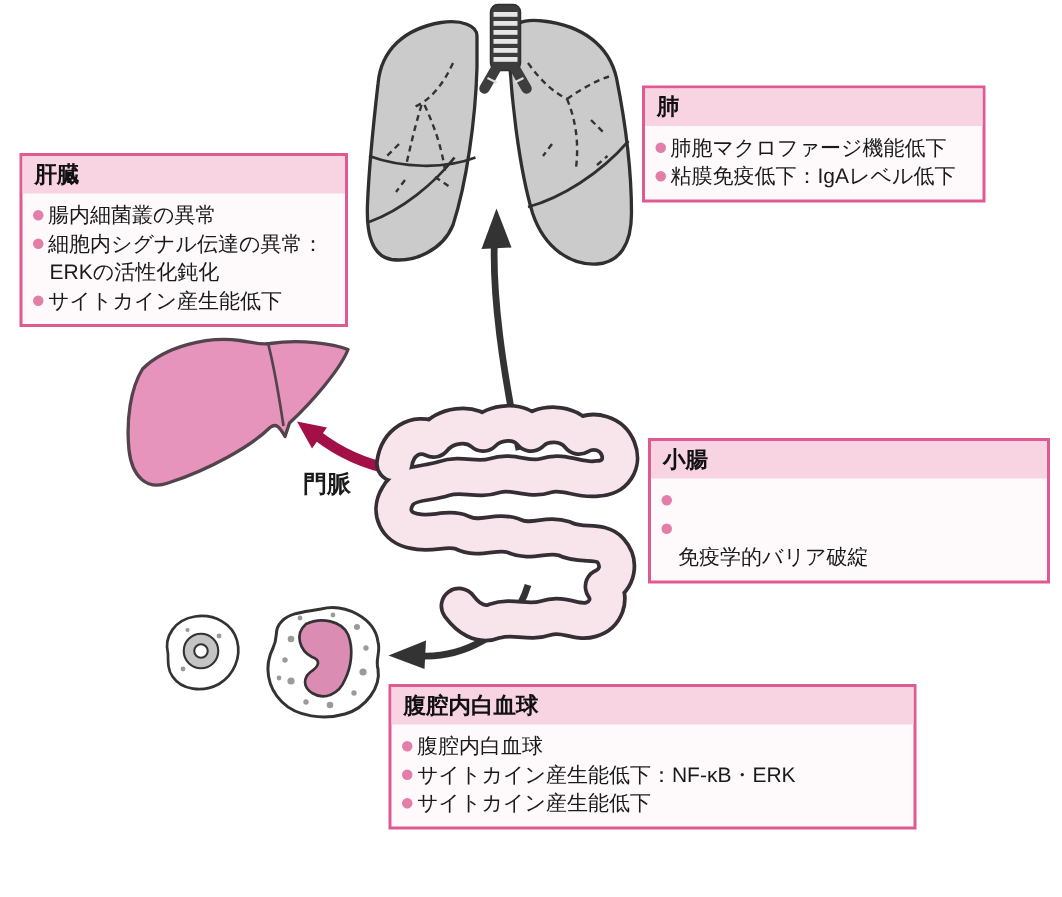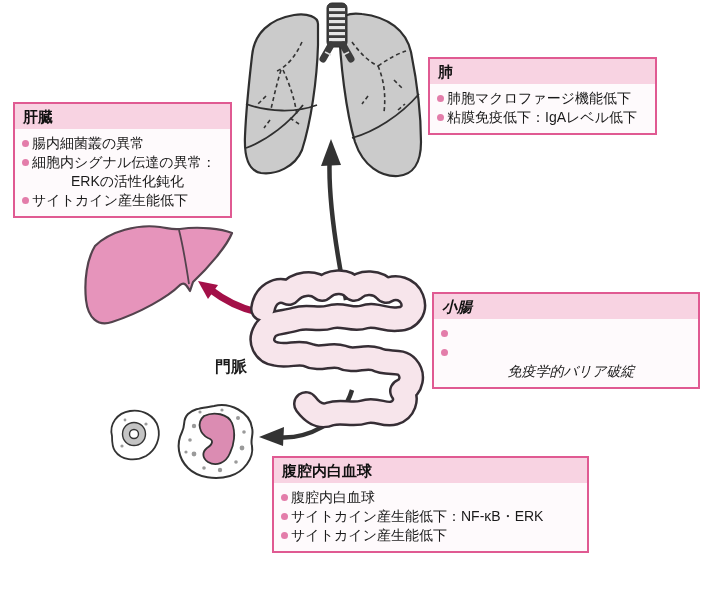--- a/index.html
+++ b/index.html
@@ -15,21 +15,21 @@
   .abox-title{
     background:#f8d3e2;font-weight:bold;font-size:15px;line-height:24px;
     padding:1px 8px 0 8px;color:#111;
   }
   .abox-body{padding:5px 8px 6px 7px;font-size:14px;line-height:19px;}
   .li{white-space:nowrap;}
   .dot{
     display:inline-block;width:7px;height:7px;border-radius:50%;
     background:#e37daa;margin:0 3px 2px 0;vertical-align:middle;
   }
-  .cont{padding-left:11px;text-align:center;}
+  .cont{padding-left:11px;}
   .float-label{
     position:absolute;z-index:2;font-size:16px;font-weight:bold;color:#1a1a1a;
   }
 </style>
 </head>
 <body>
 
 <div id="canvas">
 
   <svg id="art" width="708" height="598" viewBox="0 0 708 598">
@@ -170,33 +170,33 @@
   </div>
 
   <div class="abox" style="left:428px;top:57px;width:229px;">
     <div class="abox-title">肺</div>
     <div class="abox-body">
       <div class="li"><span class="dot"></span><span>肺胞マクロファージ機能低下</span></div>
       <div class="li"><span class="dot"></span><span>粘膜免疫低下：IgAレベル低下</span></div>
     </div>
   </div>
 
-  <div class="abox" style="left:432px;top:292px;width:268px;font-style:italic;">
+  <div class="abox" style="left:432px;top:292px;width:268px;">
     <div class="abox-title">小腸</div>
     <div class="abox-body">
       <div class="li"><span class="dot"></span></div>
       <div class="li"><span class="dot"></span></div>
       <div class="li cont">免疫学的バリア破綻</div>
     </div>
   </div>
 
-  <div class="abox" style="left:272px;top:456px;width:317px;">
+  <div class="abox" style="left:259px;top:456px;width:352px;">
     <div class="abox-title">腹腔内白血球</div>
     <div class="abox-body">
       <div class="li"><span class="dot"></span><span>腹腔内白血球</span></div>
       <div class="li"><span class="dot"></span><span>サイトカイン産生能低下：NF-κB・ERK</span></div>
       <div class="li"><span class="dot"></span><span>サイトカイン産生能低下</span></div>
     </div>
   </div>
 
-  <div class="float-label" style="left:215px;top:313px;margin-top:44px;">門脈</div>
+  <div class="float-label" style="left:202px;top:313px;">門脈</div>
 
 </div>
 
 </body></html>

